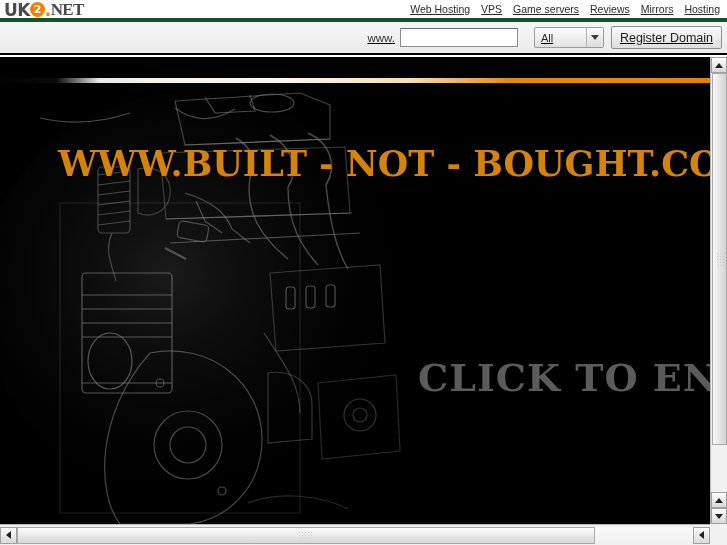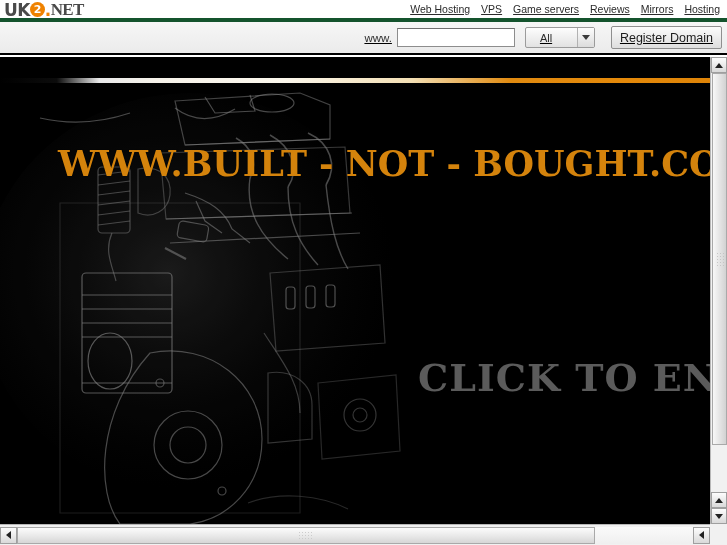--- a/index.html
+++ b/index.html
@@ -105,30 +105,29 @@
     border-top-color: #6f6f6f;
     background: #ffffff;
     font-size: 11px;
     padding: 0 3px;
     font-family: "Liberation Sans", sans-serif;
     outline: none;
   }
 
   .tld-select {
     position: relative;
-    margin-left: 10px;
+    margin-left: 16px;
     width: 70px;
     height: 21px;
     border: 1px solid #9b9b9b;
     border-radius: 2px;
     background: linear-gradient(#fdfdfd, #e2e2e2);
     display: flex;
     align-items: center;
     cursor: default;
-    padding-left: 8px;
   }
   .tld-select .tld-value {
     font-size: 11px;
     color: #2b2b2b;
     padding-left: 6px;
     flex: 1;
   }
   .tld-select .tld-arrow {
     width: 17px;
     height: 19px;
@@ -140,21 +139,21 @@
   }
   .tld-select .tld-arrow::after {
     content: "";
     width: 0; height: 0;
     border-left: 4px solid transparent;
     border-right: 4px solid transparent;
     border-top: 5px solid #3a3a3a;
   }
 
   .register-btn {
-    margin-left: 16px;
+    margin-left: 7px;
     height: 23px;
     padding: 0 8px;
     border: 1px solid #8f8f8f;
     border-radius: 2px;
     background: linear-gradient(#fbfbfb, #dedede);
     font-size: 12.5px;
     color: #1d1d1d;
     font-family: "Liberation Sans", sans-serif;
     cursor: pointer;
     white-space: nowrap;

